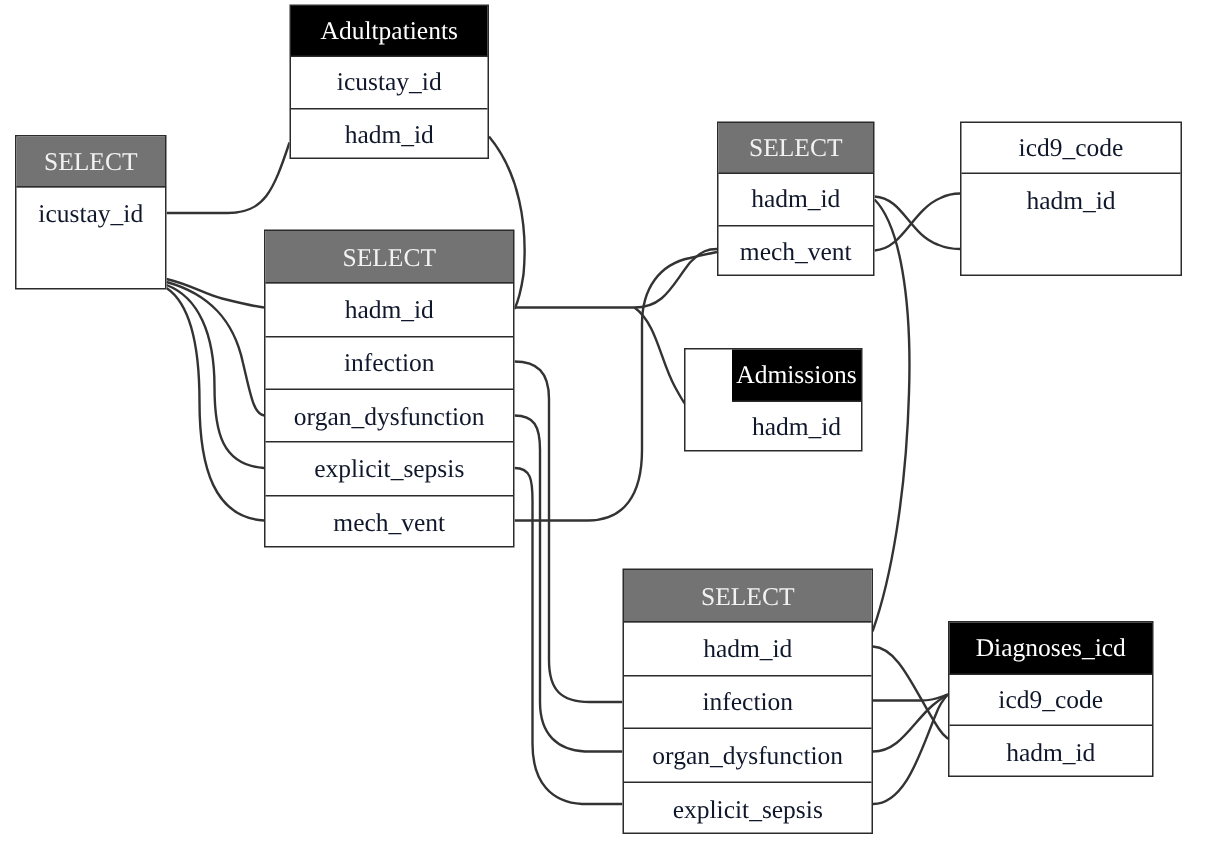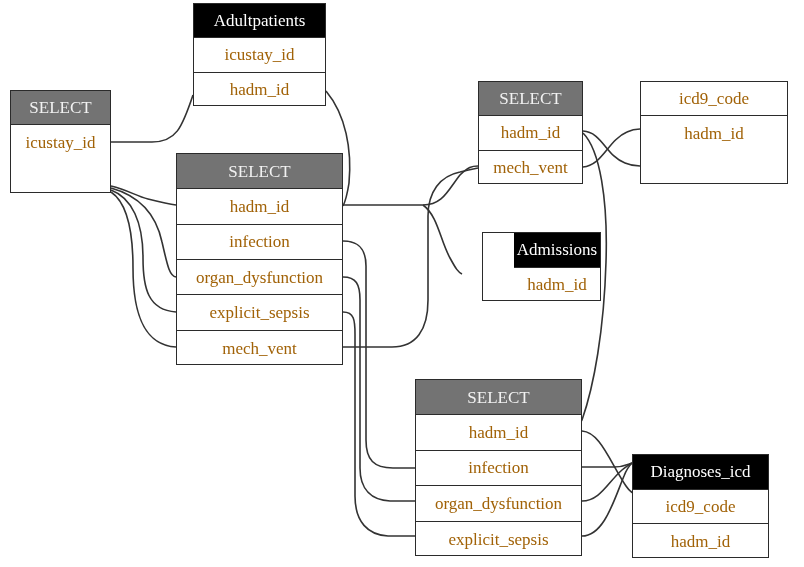--- a/index.html
+++ b/index.html
@@ -1,21 +1,21 @@
 <!DOCTYPE html>
 <html><head>
 <meta charset="utf-8">
 <style>
   html,body{margin:0;padding:0;background:#ffffff;}
   body{font-family:"Liberation Serif","DejaVu Serif",serif;}
   #canvas{position:relative;width:804px;height:567px;background:#fff;overflow:hidden;}
   #edges{position:absolute;left:0;top:0;width:804px;height:567px;}
   .node{position:absolute;box-sizing:border-box;border:1px solid #2b2b2b;background:#fff;}
   .row{box-sizing:border-box;border-bottom:1px solid #2b2b2b;display:flex;align-items:center;justify-content:center;
-       font-size:17px;color:#a16207;white-space:nowrap;line-height:1;}
+       font-size:17px;color:#0f172a;white-space:nowrap;line-height:1;}
   .row:last-child{border-bottom:none;}
   .hdr-black{background:#000;color:#fff;}
   .hdr-gray{background:#737373;color:#f2f2f2;}
 </style>
 </head>
 <body>
 
 <div id="canvas">
 
   <svg id="edges" viewBox="0 0 804 567" xmlns="http://www.w3.org/2000/svg">
@@ -81,31 +81,31 @@
       </div>
       <div class="node" style="left: 478px; top: 81px; width: 105px; height: 103px;">
         <div class="row hdr-gray" style="height: 34.3333px;">SELECT</div>
         <div class="row" style="height: 34.3333px;">hadm_id</div>
         <div class="row" style="height: 34.3333px;">mech_vent</div>
       </div>
       <div class="node" style="left: 640px; top: 81px; width: 148px; height: 103px;">
         <div class="row" style="height: 34.3333px;">icd9_code</div>
         <div class="row" style="height: 34.3333px;">hadm_id</div>
       </div>
-      <div class="node" style="left: 482px; top: 232px; width: 119px; height: 69px; padding-left: 31px;">
+      <div class="node" style="left: 456px; top: 232px; width: 119px; height: 69px; padding-left: 31px;">
         <div class="row hdr-black" style="height: 34.5px;">Admissions</div>
         <div class="row" style="height: 34.5px;">hadm_id</div>
       </div>
       <div class="node" style="left: 415px; top: 379px; width: 167px; height: 177px;">
         <div class="row hdr-gray" style="height: 35.4px;">SELECT</div>
         <div class="row" style="height: 35.4px;">hadm_id</div>
         <div class="row" style="height: 35.4px;">infection</div>
         <div class="row" style="height: 35.4px;">organ_dysfunction</div>
         <div class="row" style="height: 35.4px;">explicit_sepsis</div>
       </div>
-      <div class="node" style="left: 632px; top: 414px; width: 137px; height: 104px; margin-top: 40px;">
+      <div class="node" style="left: 632px; top: 414px; width: 137px; height: 104px;">
         <div class="row hdr-black" style="height: 34.6667px;">Diagnoses_icd</div>
         <div class="row" style="height: 34.6667px;">icd9_code</div>
         <div class="row" style="height: 34.6667px;">hadm_id</div>
       </div>
     </div>
 
 </div>
 
 </body></html>

